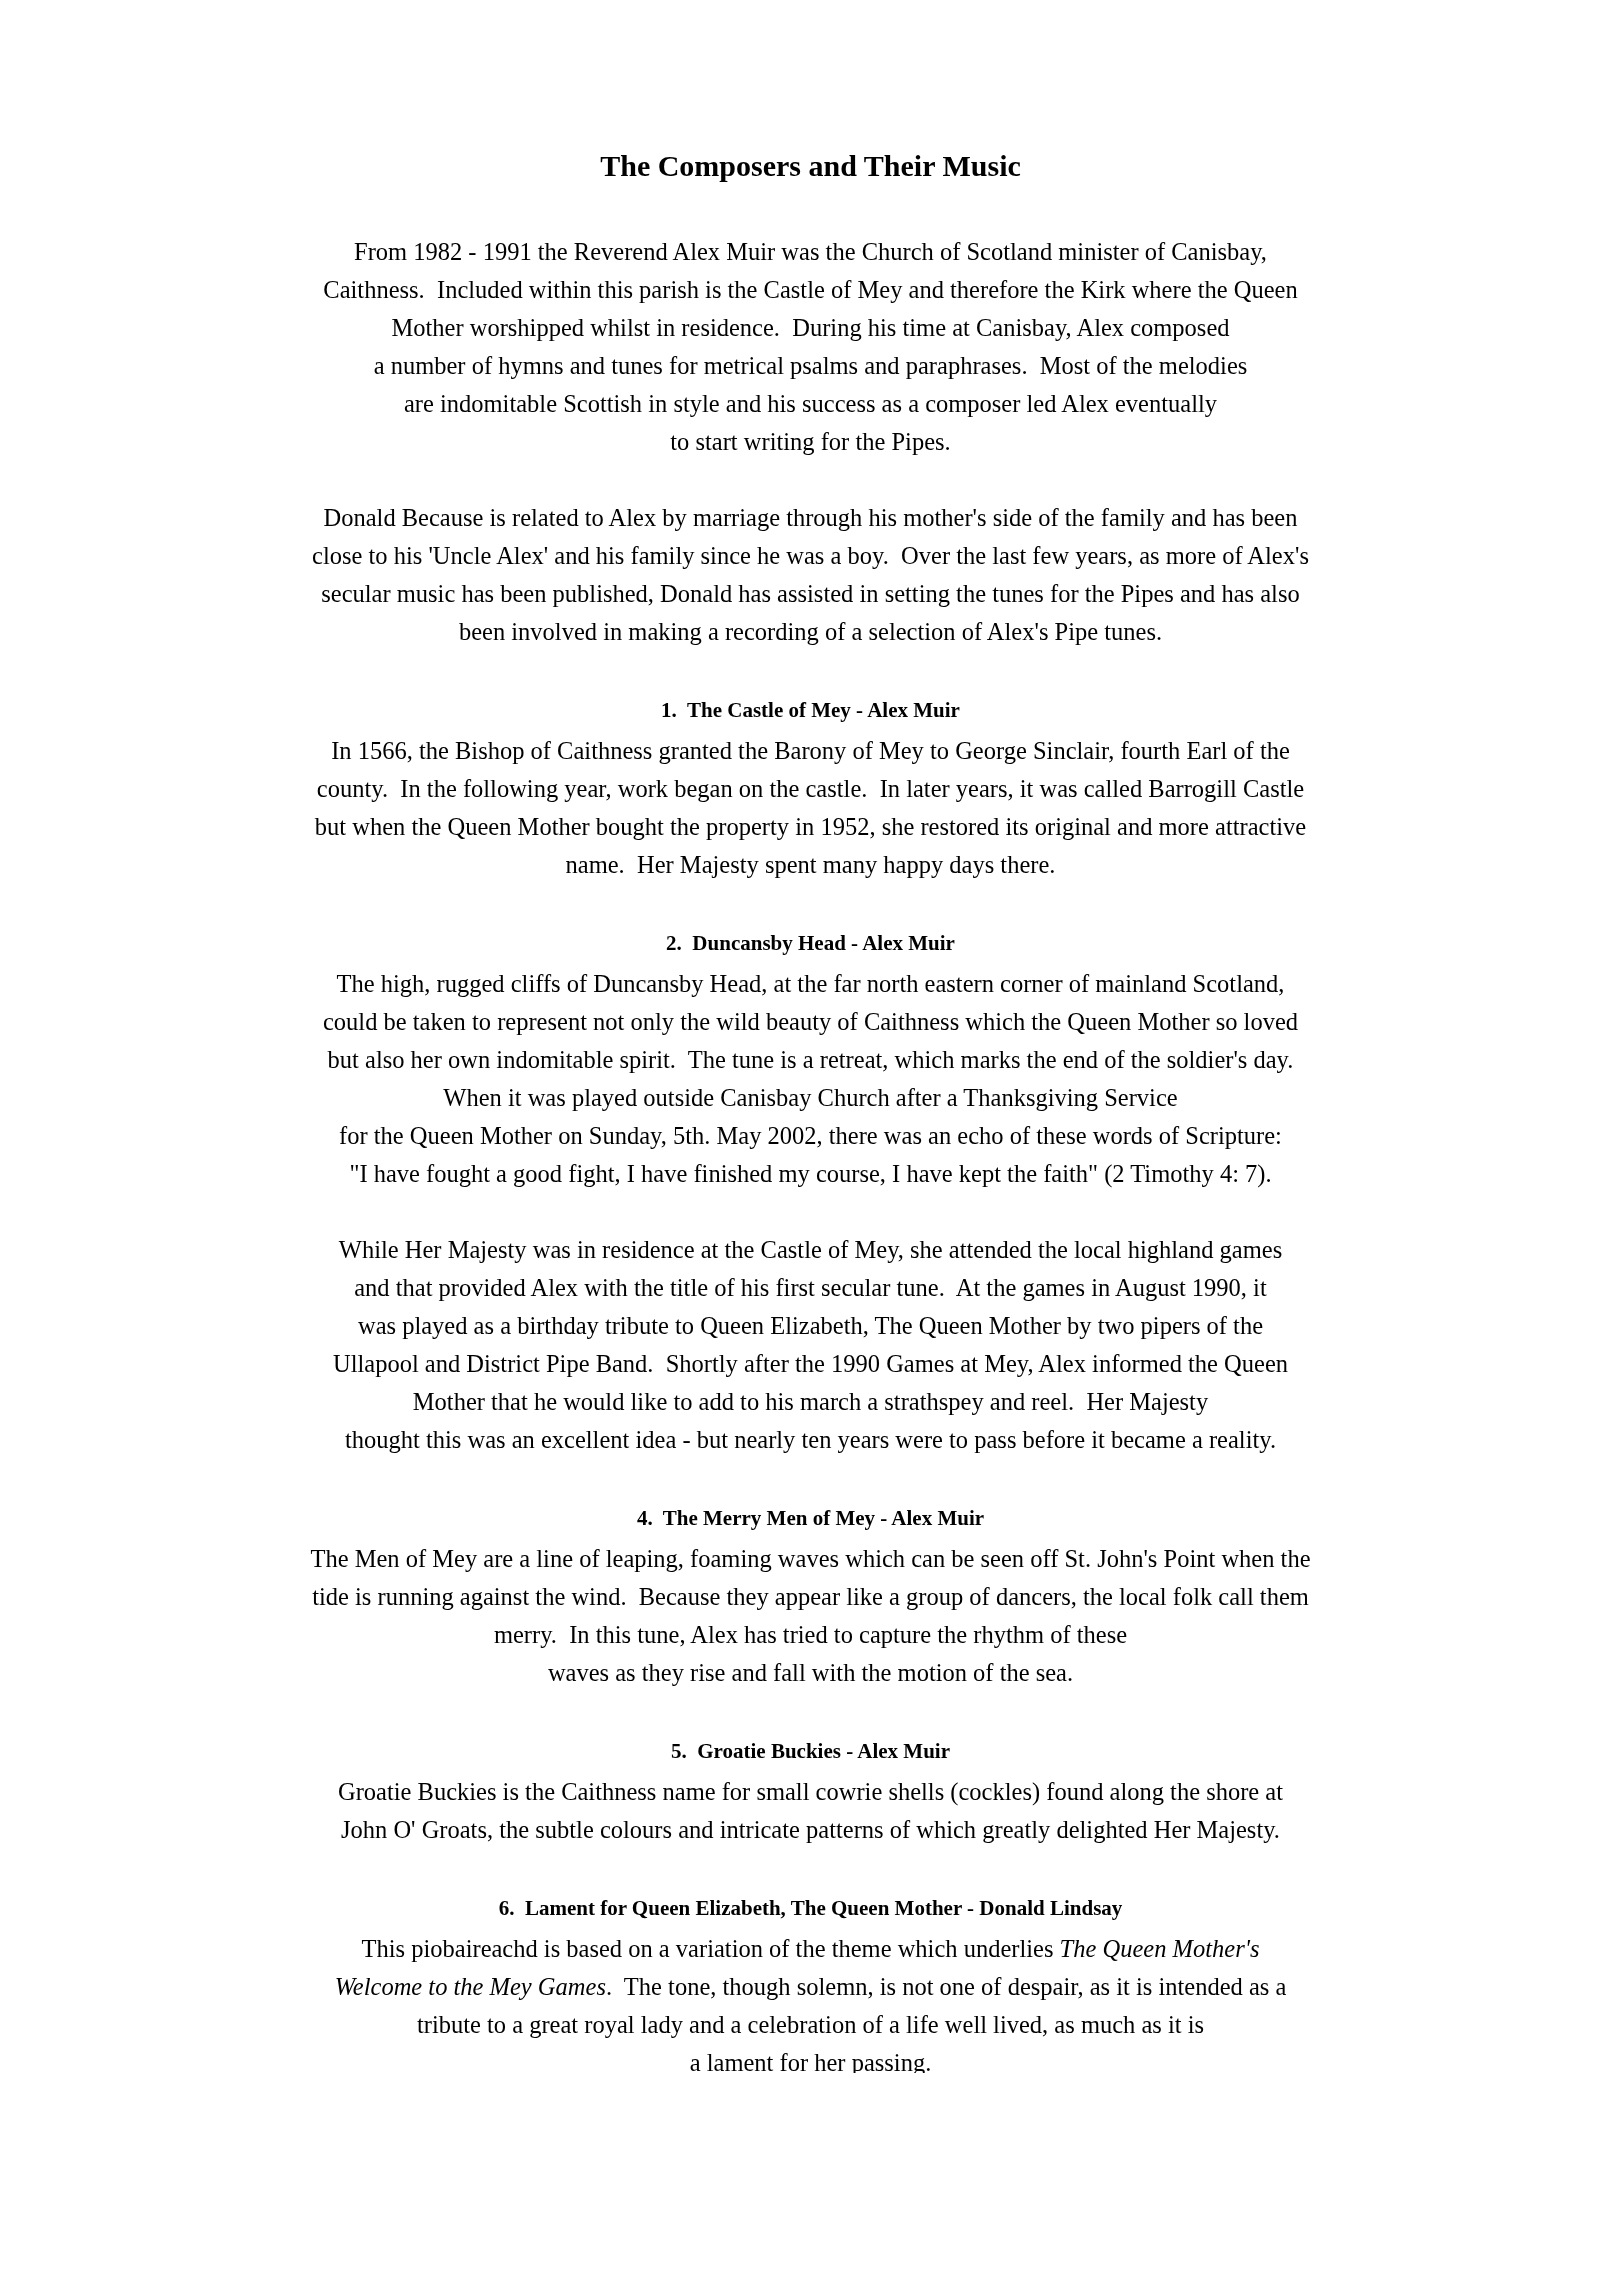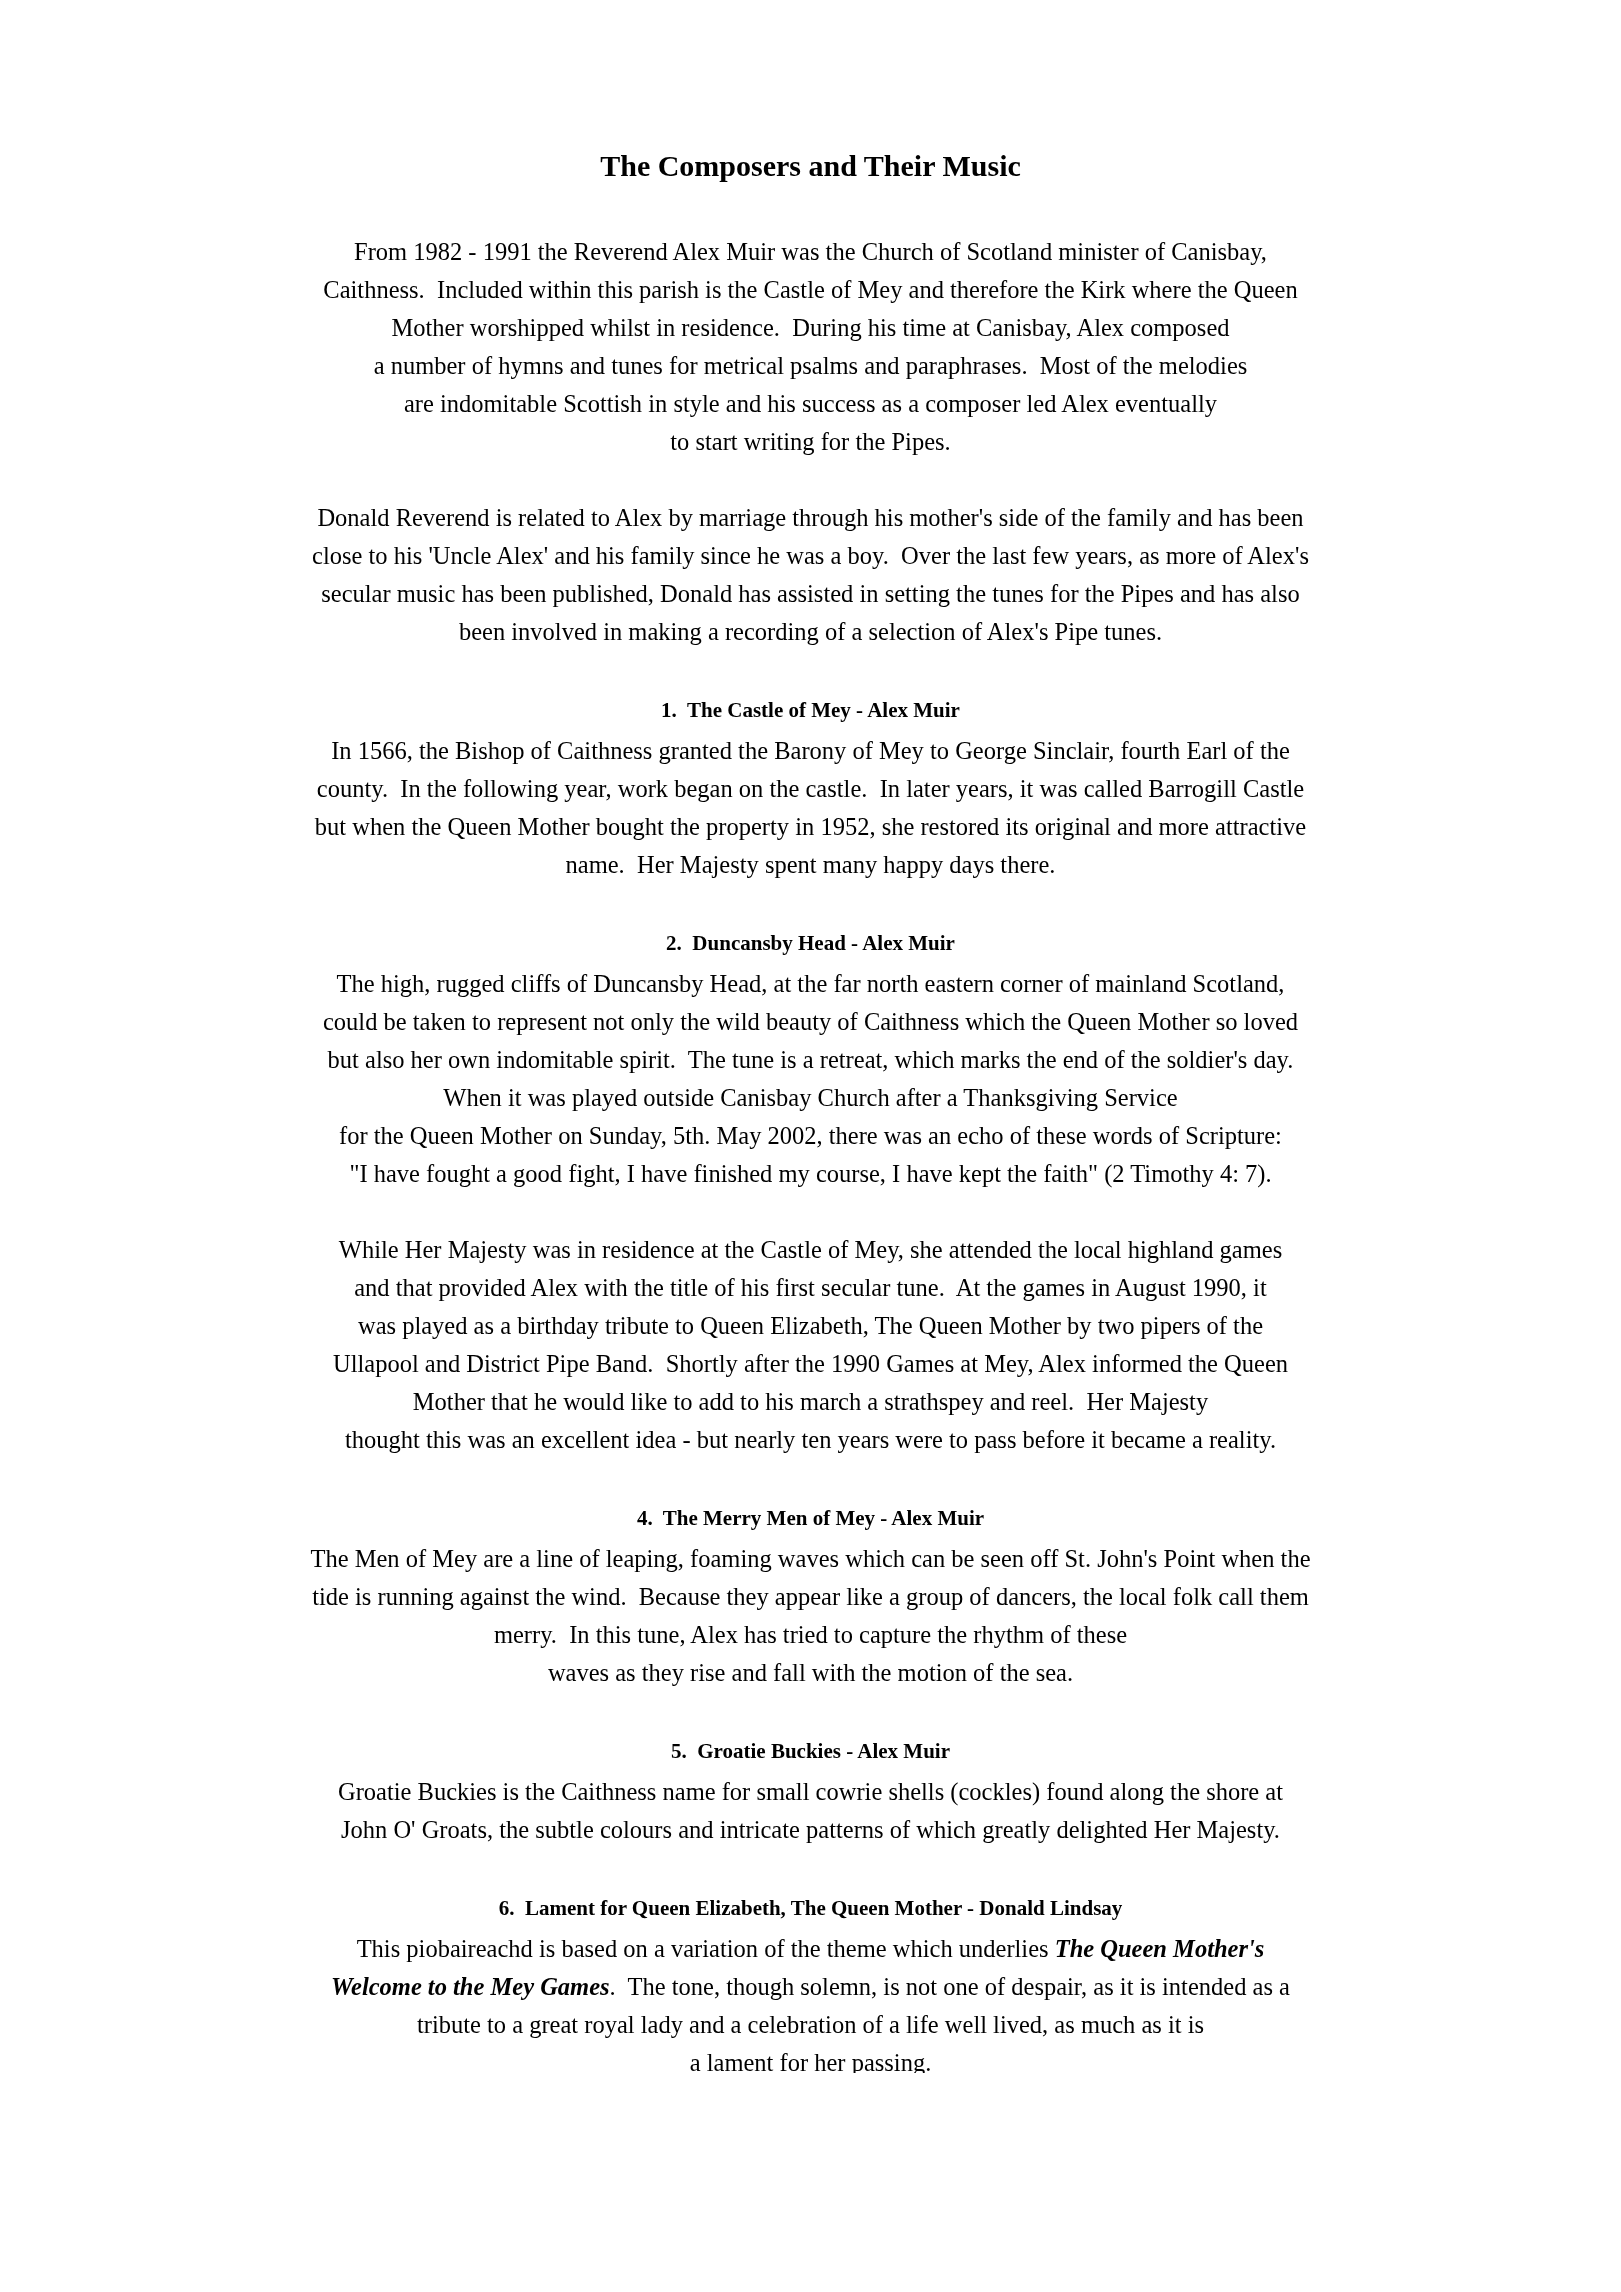--- a/index.html
+++ b/index.html
@@ -39,41 +39,41 @@
     font-size: 21px;
     font-weight: bold;
     line-height: 43px;
     margin: 38px 0 0 0;
     white-space: pre-wrap;
   }
   .line {
     white-space: pre-wrap;
   }
   .b  { font-weight: normal; }
-  .bi { font-weight: bold; font-style: italic; text-align: center; }
+  .bi { font-weight: normal; font-style: italic; text-align: center; }
 </style>
 </head>
 <body>
 
 <div class="page">
   <div class="content">
 
     <h1 class="doc-title">The Composers and Their Music</h1>
 
     <div class="para">
         <div class="line"><span>From 1982 - 1991 the Reverend </span><span class="b">Alex Muir</span><span> was the Church of Scotland minister of Canisbay,</span></div>
         <div class="line"><span>Caithness.  Included within this parish is the Castle of Mey and therefore the Kirk where the Queen</span></div>
         <div class="line"><span>Mother worshipped whilst in residence.  During his time at Canisbay, Alex composed</span></div>
         <div class="line"><span>a number of hymns and tunes for metrical psalms and paraphrases.  Most of the melodies</span></div>
         <div class="line"><span>are indomitable Scottish in style and his success as a composer led Alex eventually</span></div>
         <div class="line"><span>to start writing for the Pipes.</span></div>
       </div>
 
     <div class="para">
-        <div class="line"><span class="b">Donald Reverend</span><span> is related to Alex by marriage through his mother's side of the family and has been</span></div>
+        <div class="line"><span class="b">Donald Because</span><span> is related to Alex by marriage through his mother's side of the family and has been</span></div>
         <div class="line"><span>close to his 'Uncle Alex' and his family since he was a boy.  Over the last few years, as more of Alex's</span></div>
         <div class="line"><span>secular music has been published, Donald has assisted in setting the tunes for the Pipes and has also</span></div>
         <div class="line"><span>been involved in making a recording of a selection of Alex's Pipe tunes.</span></div>
       </div>
 
     <section>
       <h2 class="sec-heading">1.  The Castle of Mey - Alex Muir</h2>
       <div class="para">
           <div class="line"><span>In 1566, the Bishop of Caithness granted the Barony of Mey to George Sinclair, fourth Earl of the</span></div>
           <div class="line"><span>county.  In the following year, work began on the castle.  In later years, it was called Barrogill Castle</span></div>

